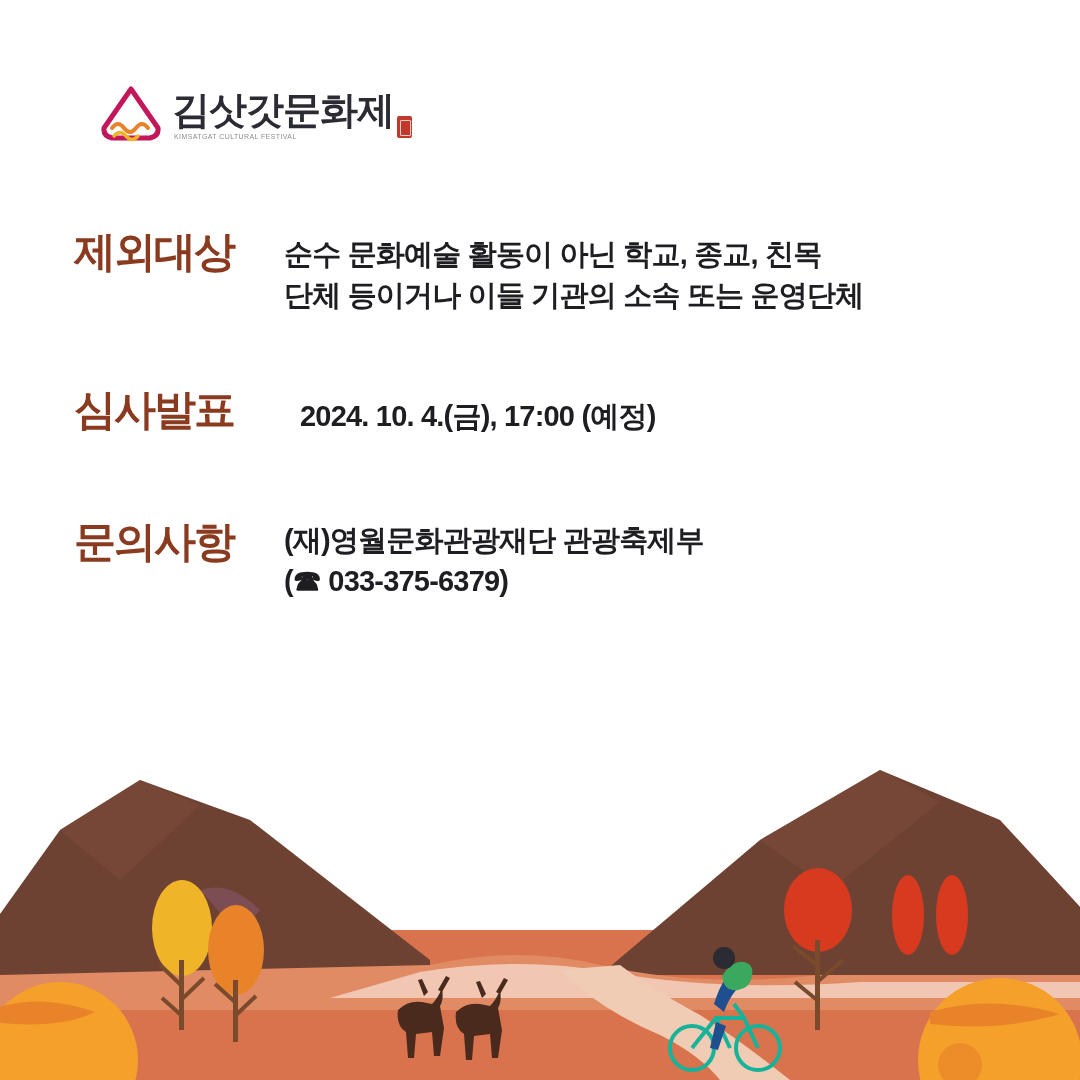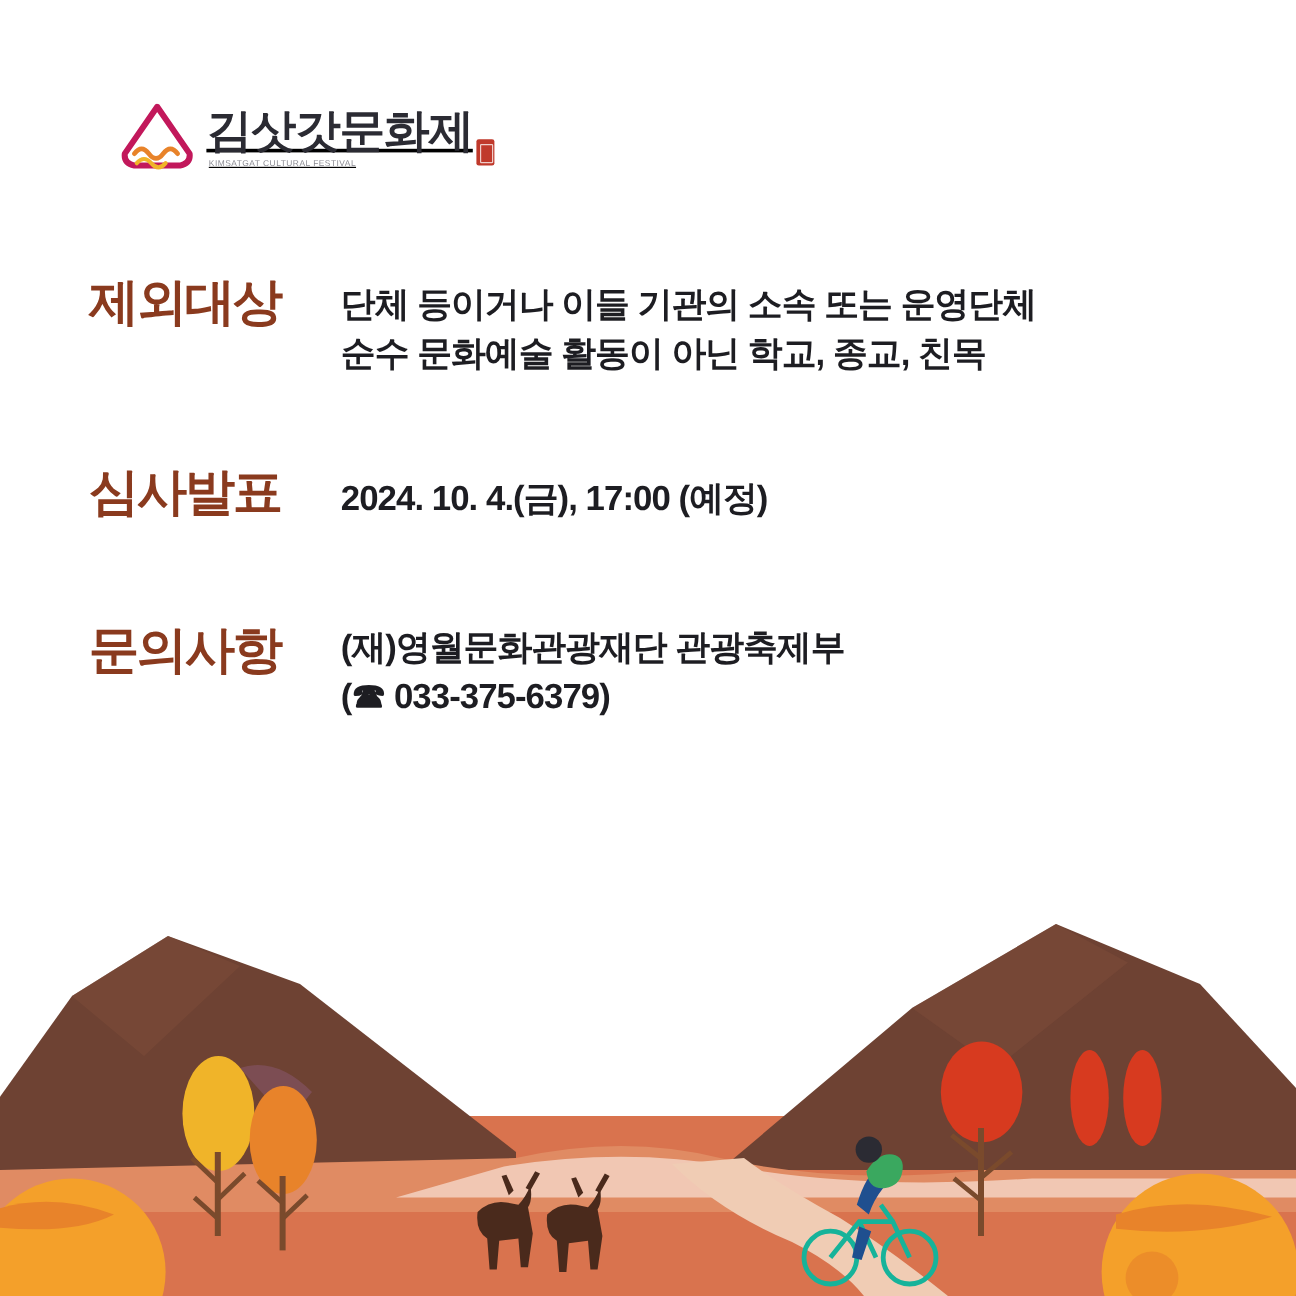--- a/index.html
+++ b/index.html
@@ -35,21 +35,20 @@
   .logo-mark {
     width: 62px;
     height: 58px;
     position: relative;
   }
   .logo-text {
     display: flex;
     flex-direction: column;
     justify-content: center;
     position: relative;
-    text-decoration: underline;
   }
   .logo-title {
     font-size: 38px;
     font-weight: 700;
     color: #2b2b33;
     letter-spacing: -1px;
     line-height: 1;
   }
   .logo-sub {
     font-size: 7px;
@@ -107,21 +106,21 @@
     color: #1d1d22;
     line-height: 1.42;
     letter-spacing: -0.8px;
     padding-top: 6px;
   }
   .row-value .line { display: block; }
 
   .row.r-exclude { margin-top: 0; }
   .row.r-announce { margin-top: 70px; }
   .row.r-contact  { margin-top: 80px; }
-  .row.r-announce .row-value { padding-top: 10px; }
+  .row.r-announce .row-value { padding-top: 10px; margin-left: 16px; }
   .row.r-contact  .row-value { padding-top: 2px; }
 
   
   .illustration {
     position: absolute;
     left: 0;
     bottom: 0;
     width: 1080px;
     height: 320px;
   }
@@ -145,22 +144,22 @@
       <span class="logo-sub">KIMSATGAT CULTURAL FESTIVAL</span>
       <span class="logo-seal"></span>
     </div>
   </div>
 
   <div class="info">
 
     <div class="row r-exclude">
       <div class="row-label">제외대상</div>
       <div class="row-value">
+        <span class="line">순수 문화예술 활동이 아닌 학교, 종교, 친목</span>
         <span class="line">단체 등이거나 이들 기관의 소속 또는 운영단체</span>
-        <span class="line">순수 문화예술 활동이 아닌 학교, 종교, 친목</span>
       </div>
     </div>
 
     <div class="row r-announce">
       <div class="row-label">심사발표</div>
       <div class="row-value">
         <span class="line">2024. 10. 4.(금), 17:00 (예정)</span>
       </div>
     </div>
 

